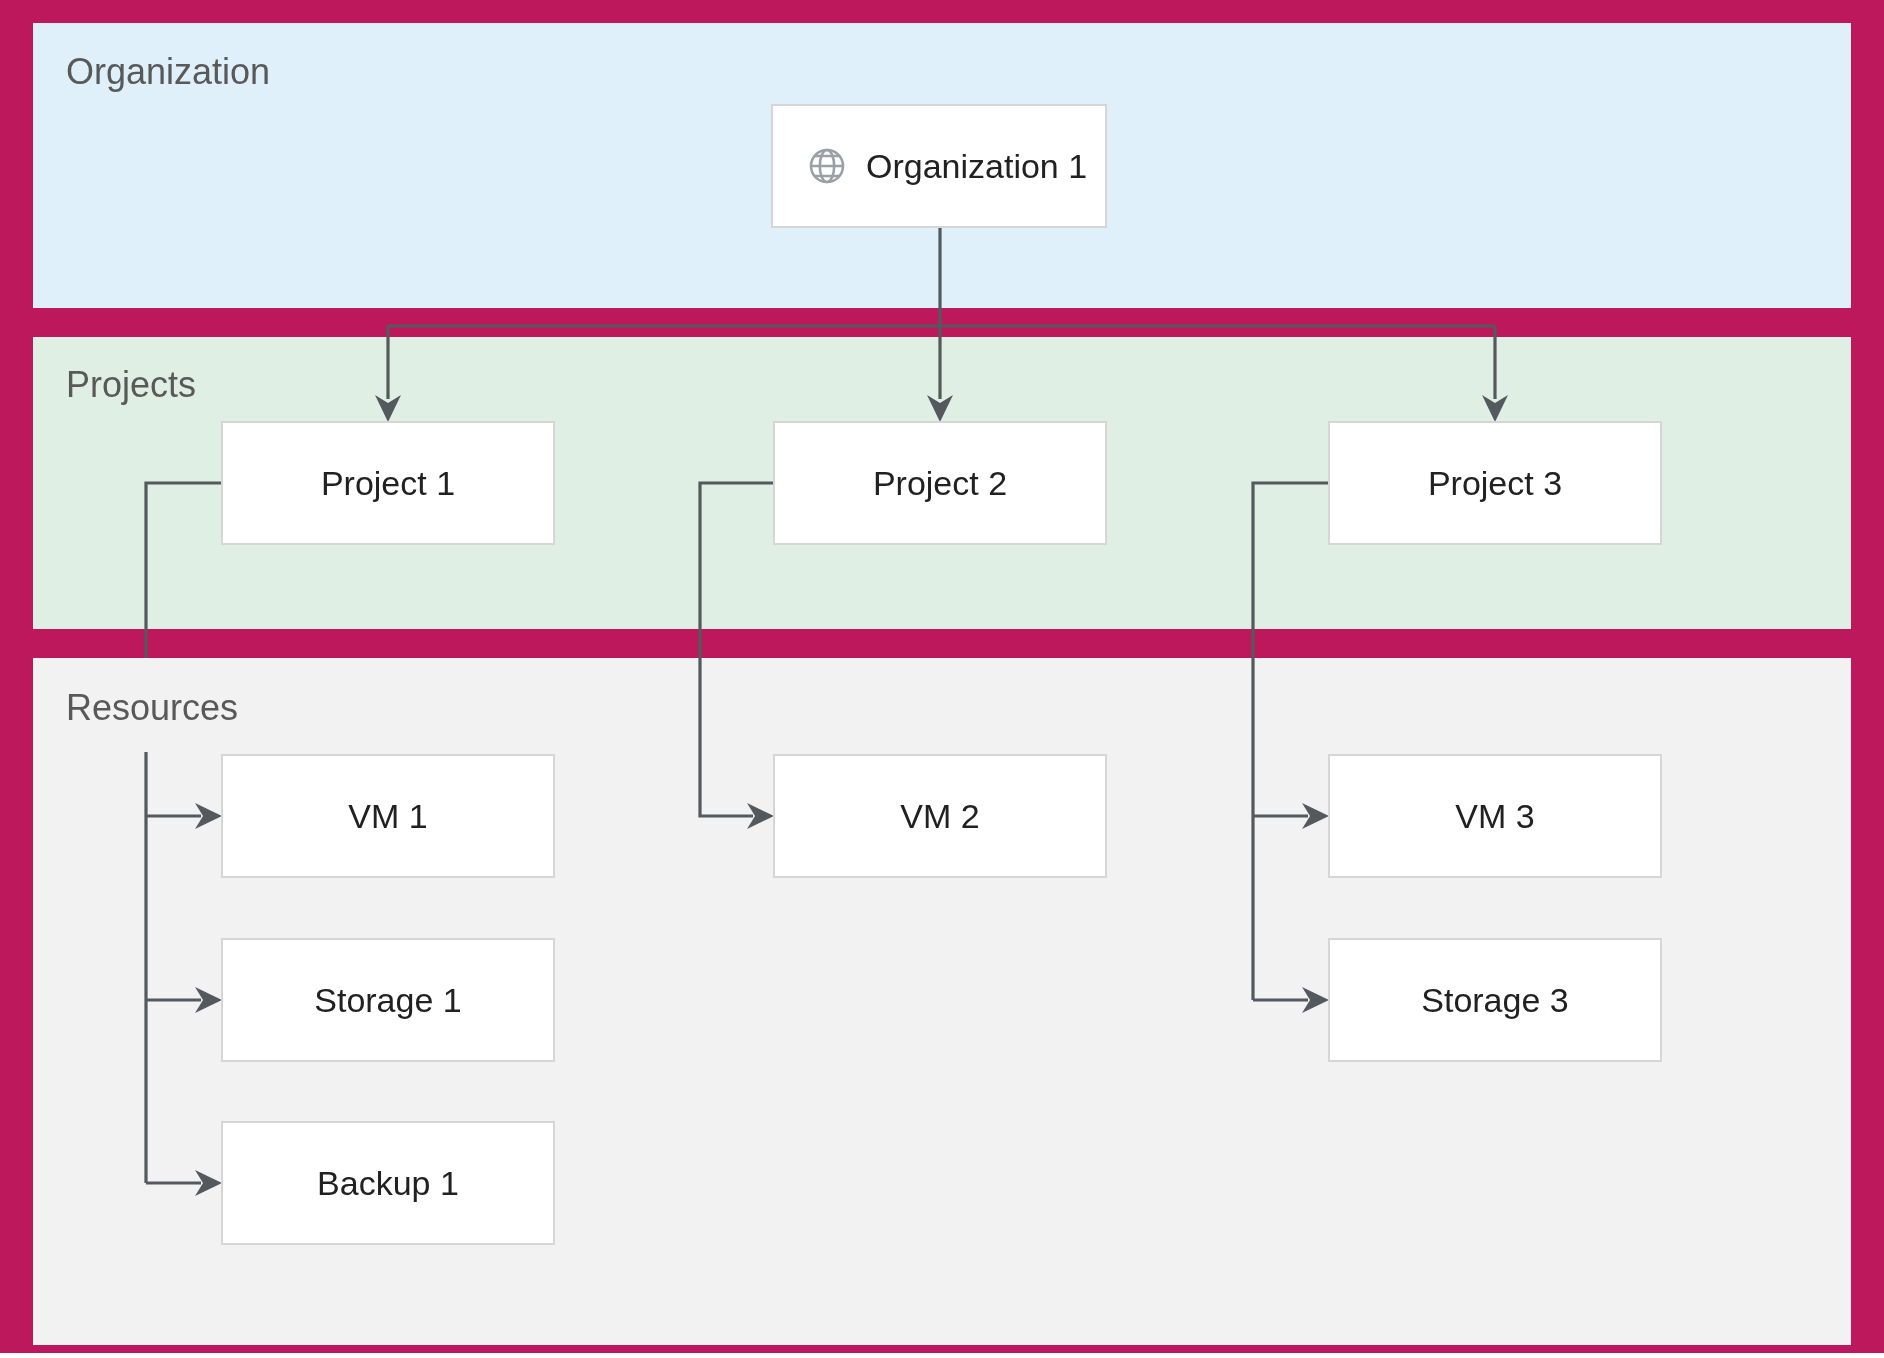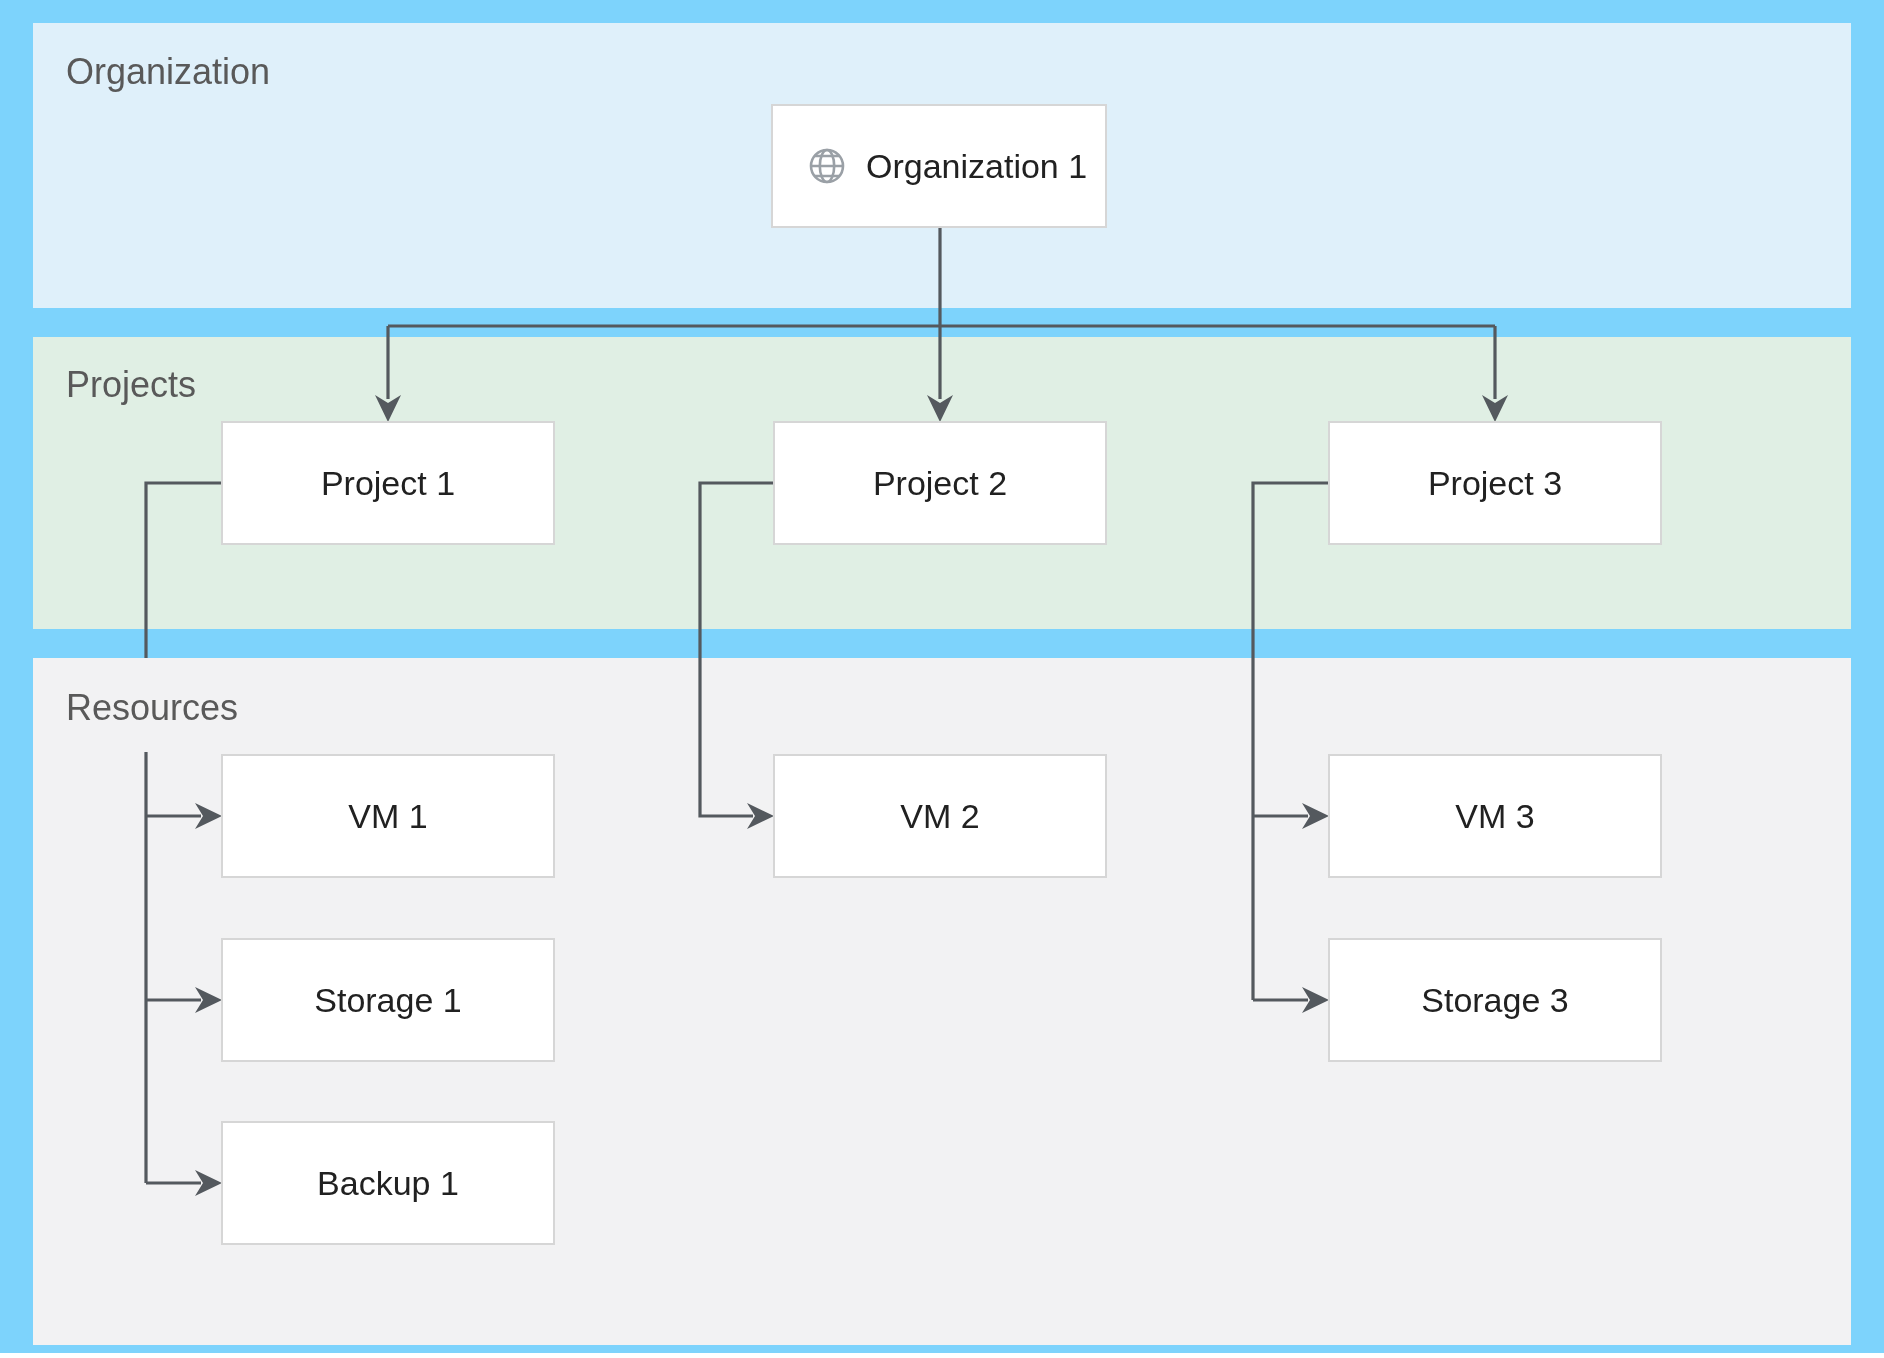--- a/index.html
+++ b/index.html
@@ -1,16 +1,16 @@
 <!DOCTYPE html>
 <html><head>
 <meta charset="utf-8">
 <style>
   html,body{margin:0;padding:0;background:#ffffff;}
-  .canvas-wrap{width:1884px;height:1353px;position:relative;background:#7dd3fc;}
+  .canvas-wrap{width:1884px;height:1353px;position:relative;background:#be185d;}
   svg{display:block;}
   .band-label{font-family:"Liberation Sans",sans-serif;font-size:36px;fill:#595959;}
   .node-label{font-family:"Liberation Sans",sans-serif;font-size:34px;fill:#212121;}
   .node-box{fill:#ffffff;stroke:#d6d6d6;stroke-width:2;}
   .edge{stroke:#54595e;stroke-width:3.2;fill:none;stroke-linecap:butt;stroke-linejoin:miter;}
   .arrow{fill:#54595e;stroke:none;}
   .globe{stroke:#9aa0a6;stroke-width:2.6;fill:none;}
 </style>
 </head>
 <body>

